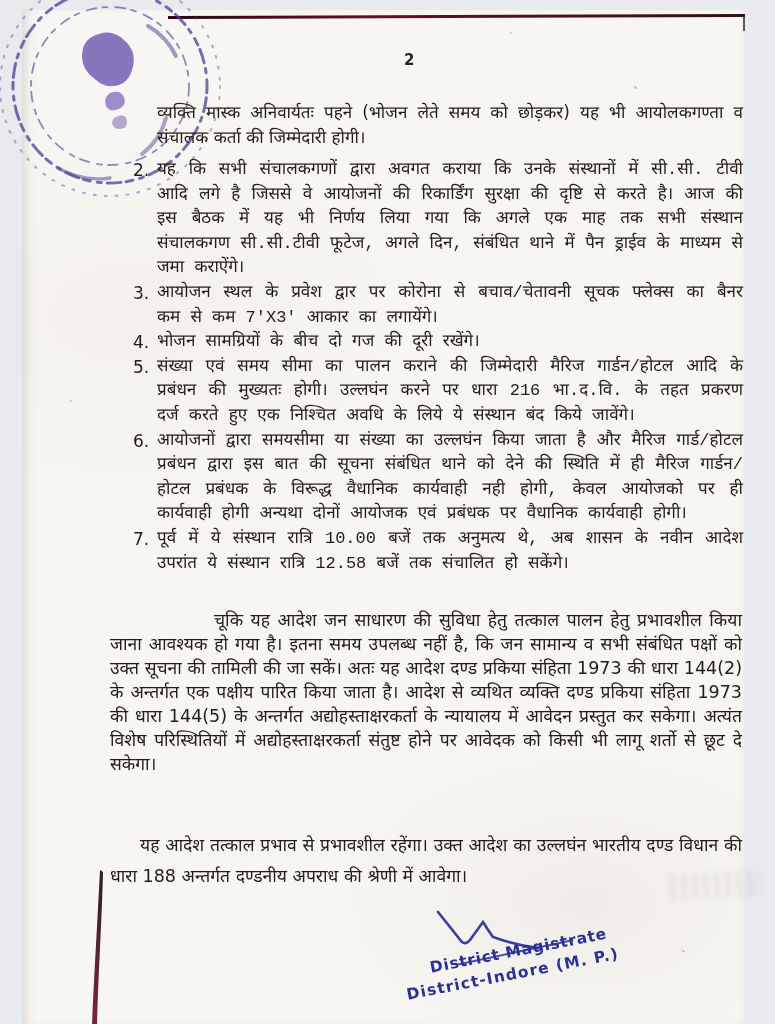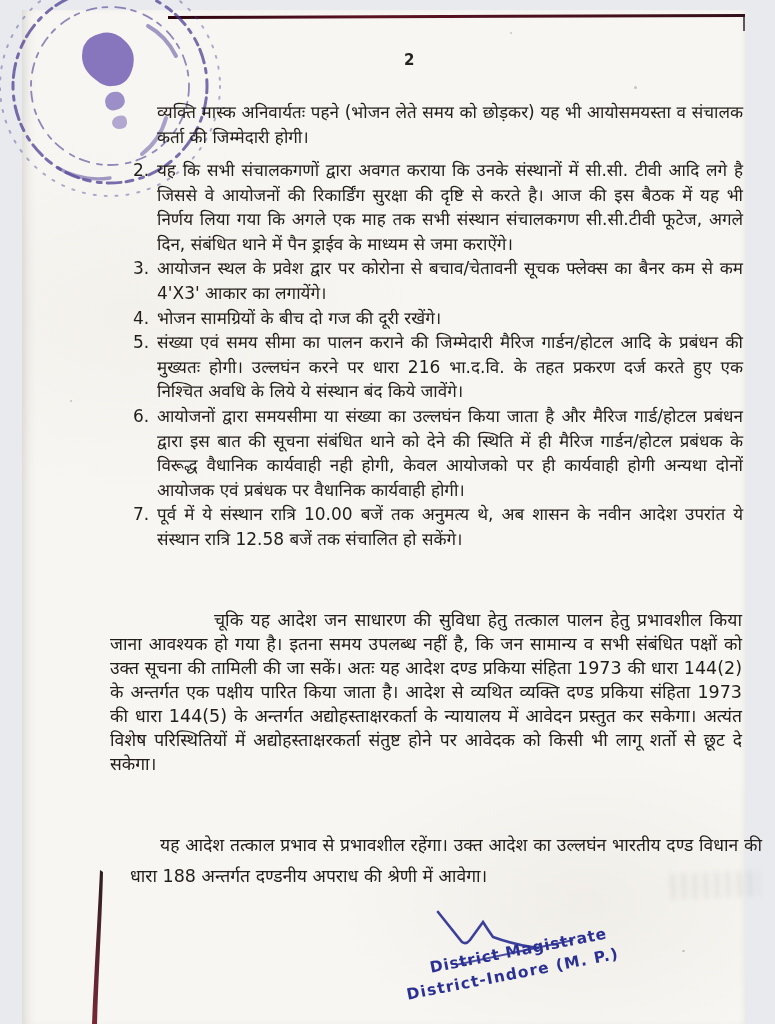--- a/index.html
+++ b/index.html
@@ -24,28 +24,28 @@
   .intro{
     position:absolute;left:135px;top:90px;width:586px;
     font-size:17px;line-height:25px;text-align:justify;
   }
   .olist{
     position:absolute;left:111px;top:148px;width:610px;
     font-size:17px;line-height:24.6px;
   }
   .oitem{display:flex;}
   .onum{flex:0 0 24px;text-align:left;}
-  .otext{flex:1;text-align:justify;}
+  .otext{flex:1;text-align:justify;font-family:Liberation Mono, monospace;}
   .closing1{
     position:absolute;left:88px;top:598px;width:632px;
     font-size:17.5px;line-height:24px;text-align:justify;text-indent:104px;
   }
   .closing2{
     position:absolute;left:88px;top:820px;width:632px;
-    font-size:17.5px;line-height:31px;text-align:justify;text-indent:30px;margin-left:20px;
+    font-size:17.5px;line-height:31px;text-align:justify;text-indent:30px;
   }
   .top-line{
     position:absolute;left:146px;top:5px;width:577px;height:3px;
     background:linear-gradient(90deg,#2c070e,#5c1322 35%,#46101b 75%,#33101a);
     transform:rotate(-0.2deg);
   }
   .corner-tick{
     position:absolute;left:721px;top:6px;width:2px;height:15px;
     background:#33202a;opacity:.75;
   }
@@ -97,30 +97,30 @@
     </g>
     <g fill="#5741a8">
       <path d="M92 40 q20 -12 34 2 q14 12 8 30 q-5 16 -20 16 q-8 1 -16 -6 q-14 -10 -14 -24 q0 -12 8 -18 Z" opacity=".8"></path>
       <path d="M112 95 q10 -4 14 4 q3 8 -5 12 q-9 4 -13 -3 q-3 -8 4 -13 Z" opacity=".65"></path>
       <path d="M120 118 q8 -2 9 5 q1 7 -7 8 q-7 0 -8 -6 q0 -5 6 -7 Z" opacity=".5"></path>
     </g>
   </svg>
 
   <div class="pageno">2</div>
 
-  <div class="intro hindi">व्यक्ति मास्क अनिवार्यतः पहने (भोजन लेते समय को छोड़कर) यह भी आयोसमयस्ता व संचालक कर्ता की जिम्मेदारी होगी।</div>
+  <div class="intro hindi">व्यक्ति मास्क अनिवार्यतः पहने (भोजन लेते समय को छोड़कर) यह भी आयोलकगण्ता व संचालक कर्ता की जिम्मेदारी होगी।</div>
 
   <div class="olist">
     <div class="oitem">
       <span class="onum hindi">2.</span>
       <span class="otext hindi">यह कि सभी संचालकगणों द्वारा अवगत कराया कि उनके संस्थानों में सी.सी. टीवी आदि लगे है जिससे वे आयोजनों की रिकार्डिंग सुरक्षा की दृष्टि से करते है। आज की इस बैठक में यह भी निर्णय लिया गया कि अगले एक माह तक सभी संस्थान संचालकगण सी.सी.टीवी फूटेज, अगले दिन, संबंधित थाने में पैन ड्राईव के माध्यम से जमा कराऐंगे।</span>
     </div>
     <div class="oitem">
       <span class="onum hindi">3.</span>
-      <span class="otext hindi">आयोजन स्थल के प्रवेश द्वार पर कोरोना से बचाव/चेतावनी सूचक फ्लेक्स का बैनर कम से कम 4'X3' आकार का लगायेंगे।</span>
+      <span class="otext hindi">आयोजन स्थल के प्रवेश द्वार पर कोरोना से बचाव/चेतावनी सूचक फ्लेक्स का बैनर कम से कम 7'X3' आकार का लगायेंगे।</span>
     </div>
     <div class="oitem">
       <span class="onum hindi">4.</span>
       <span class="otext hindi">भोजन सामग्रियों के बीच दो गज की दूरी रखेंगे।</span>
     </div>
     <div class="oitem">
       <span class="onum hindi">5.</span>
       <span class="otext hindi">संख्या एवं समय सीमा का पालन कराने की जिम्मेदारी मैरिज गार्डन/होटल आदि के प्रबंधन की मुख्यतः होगी। उल्लघंन करने पर धारा 216 भा.द.वि. के तहत प्रकरण दर्ज करते हुए एक निश्चित अवधि के लिये ये संस्थान बंद किये जावेंगे।</span>
     </div>
     <div class="oitem">

